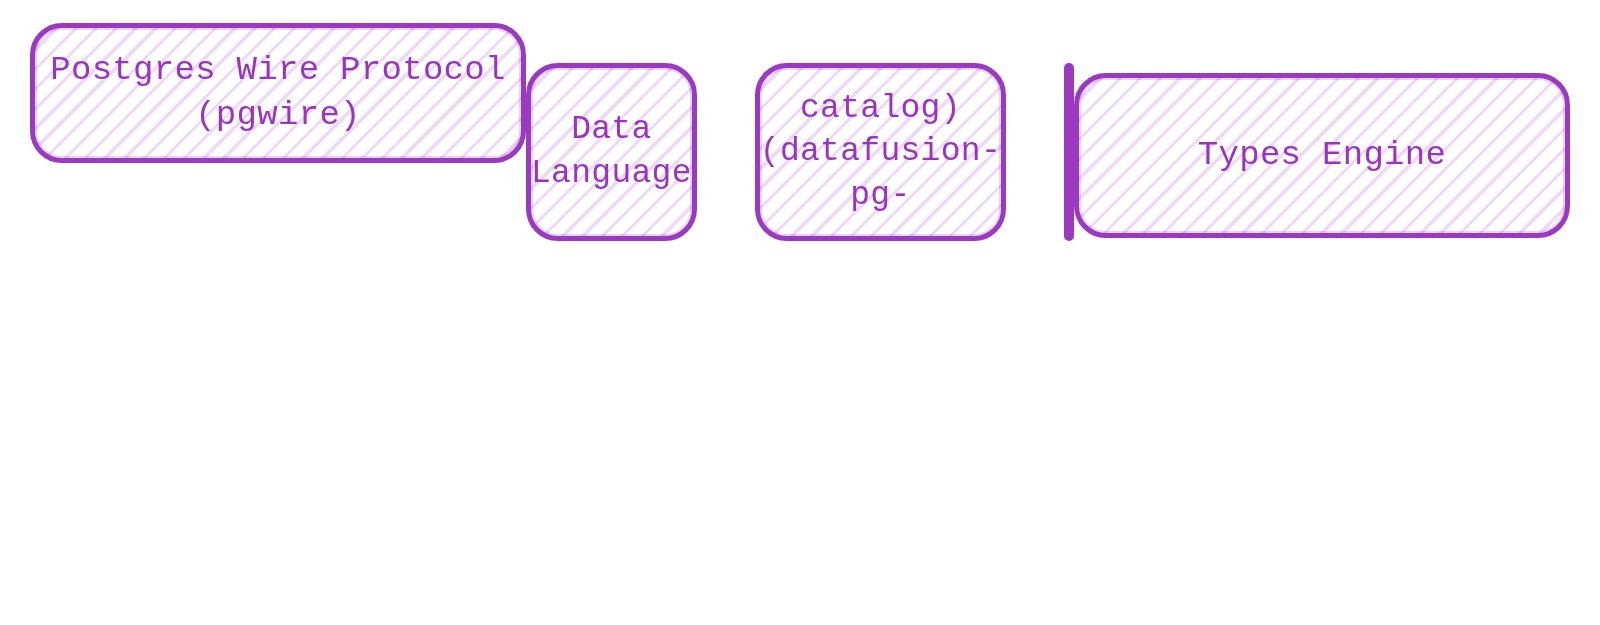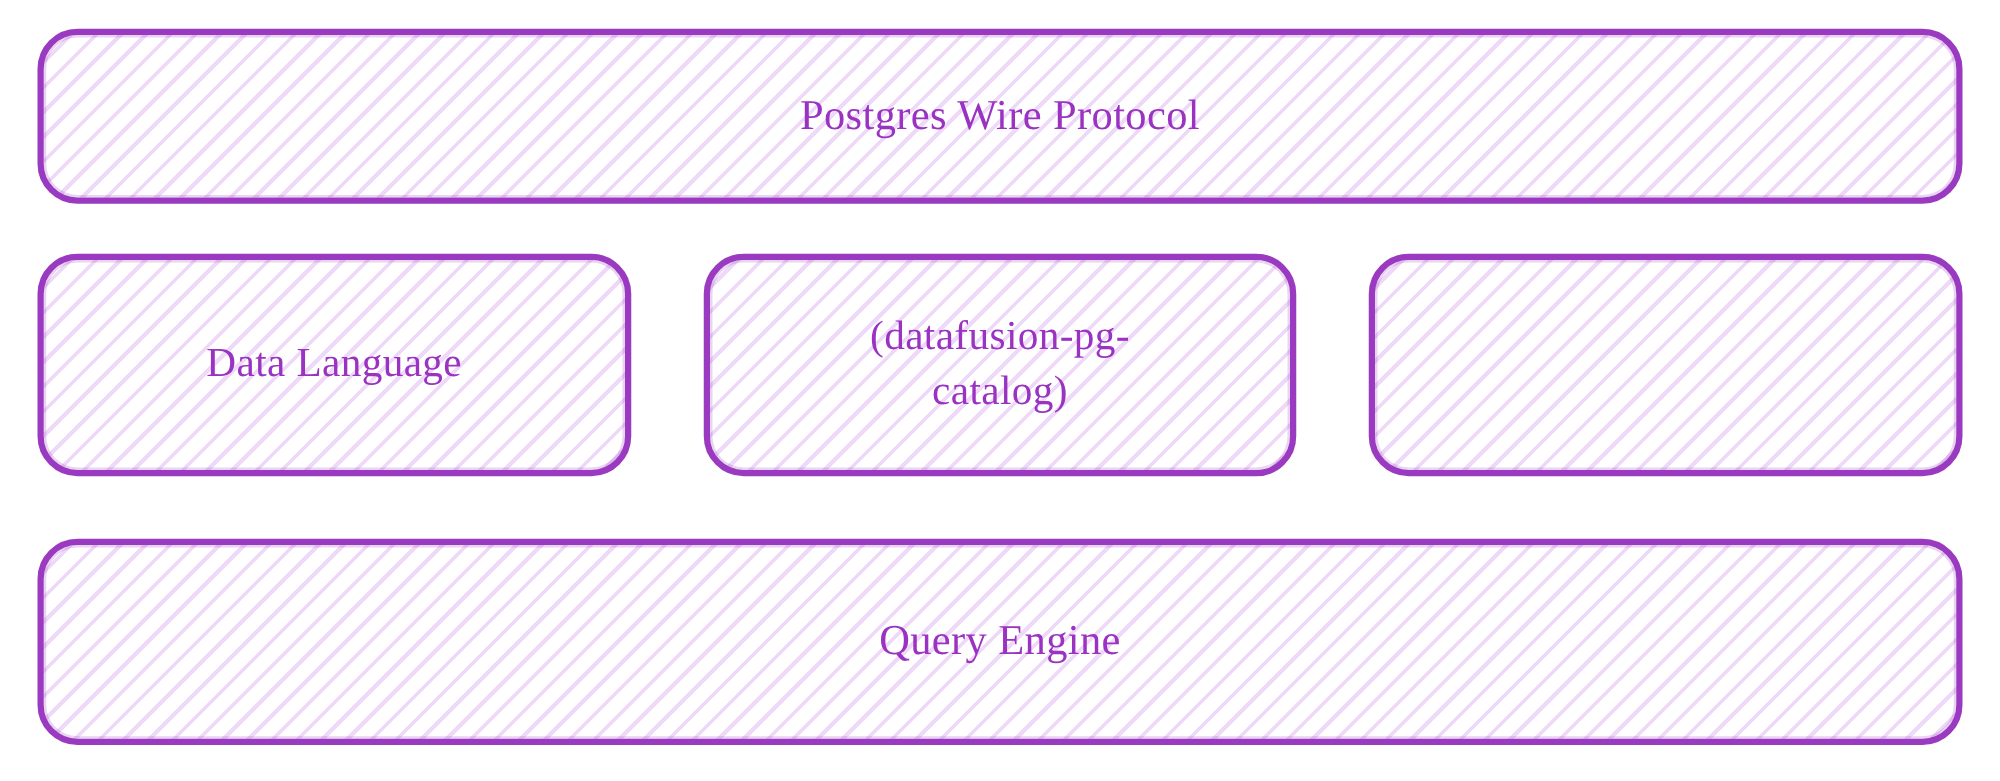--- a/index.html
+++ b/index.html
@@ -7,23 +7,23 @@
     --text:#9a33c2;
     --hatch:#efd9f8;
     --bg:#ffffff;
   }
   *{margin:0;padding:0;box-sizing:border-box;}
   html,body{background:var(--bg);}
   .canvas{
     position:relative;
     width:1600px;height:625px;
     background:var(--bg);
-    font-family:Liberation Serif, serif;
+    font-family:Liberation Mono, monospace;
     padding:23px 30px 29px 30px;
-    display:flex;flex-direction:column;
+    display:flex;
     overflow:hidden;
   }
   .row{display:flex;width:100%;}
   .row-top{height:140px;}
   .row-mid{height:178px;margin-top:40px;gap:58px;}
   .row-bottom{height:165px;margin-top:50px;}
   .box{
     flex:1;
     border:5px solid var(--stroke);
     border-radius:32px;
@@ -47,43 +47,44 @@
 </style>
 </head>
 <body>
 
 <div class="canvas">
 
   <div class="row row-top">
     <div class="box">
       <div class="label">
         <span class="line">Postgres Wire Protocol</span>
+        <span class="line">(pgwire)</span>
       </div>
     </div>
   </div>
 
   <div class="row row-mid">
     <div class="box">
       <div class="label">
         <span class="line">Data Language</span>
       </div>
     </div>
     <div class="box">
       <div class="label">
+        <span class="line">catalog)</span>
         <span class="line">(datafusion-pg-</span>
-        <span class="line">catalog)</span>
       </div>
     </div>
     <div class="box">
       <div class="label">
       </div>
     </div>
   </div>
 
   <div class="row row-bottom">
     <div class="box">
       <div class="label">
-        <span class="line">Query Engine</span>
+        <span class="line">Types Engine</span>
       </div>
     </div>
   </div>
 
 </div>
 
 </body></html>

